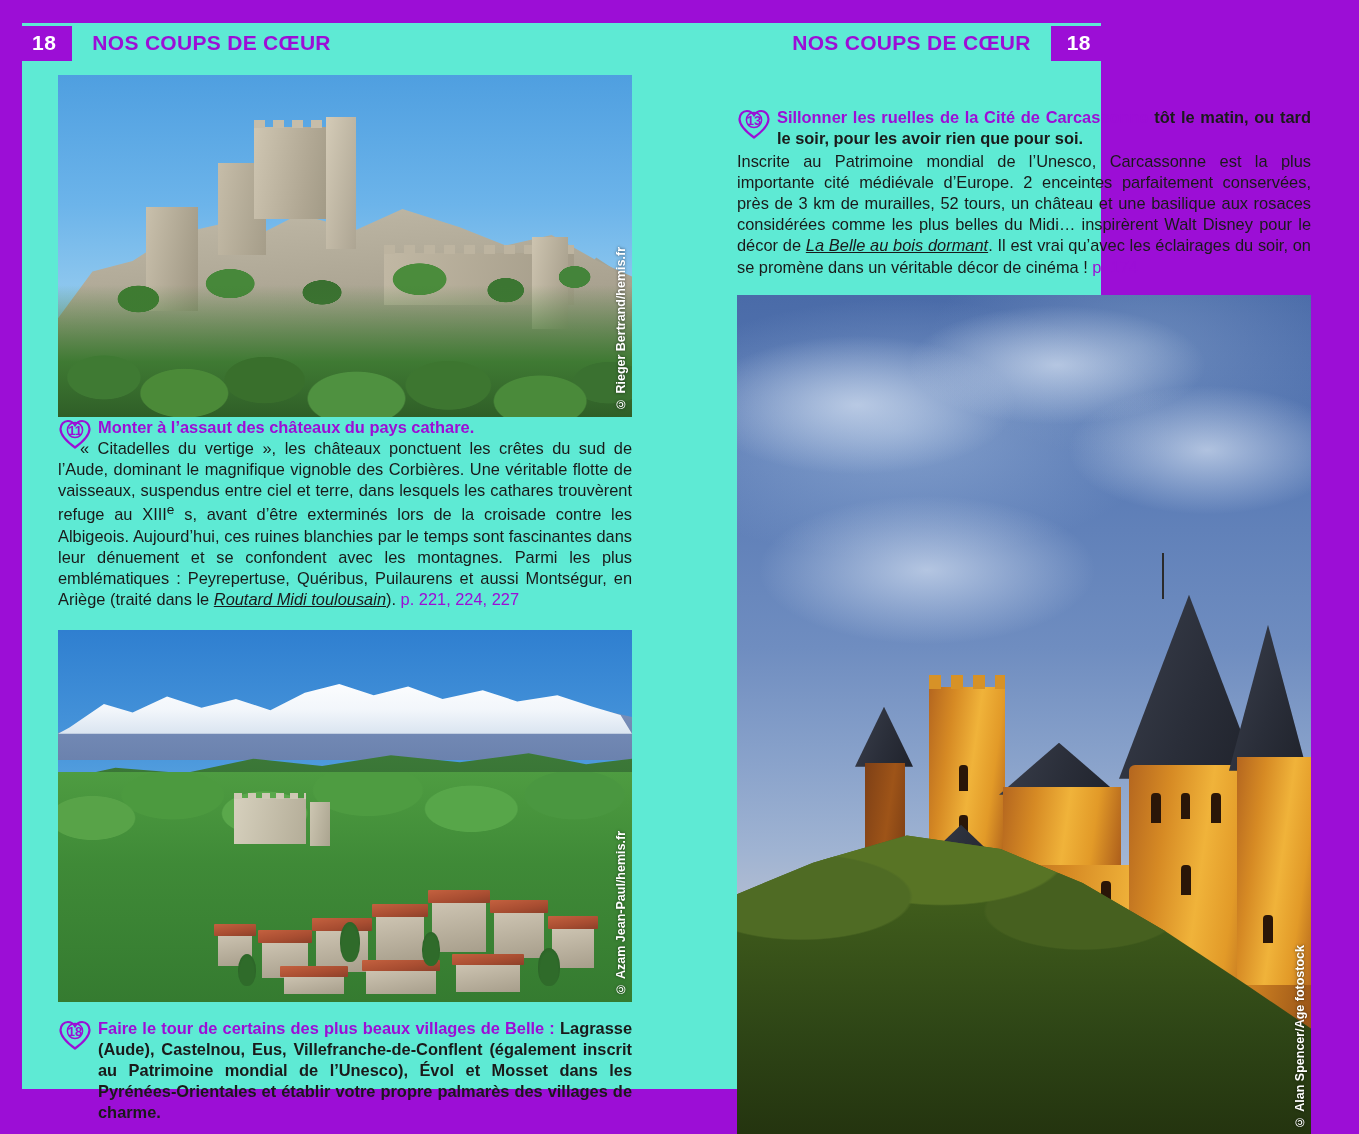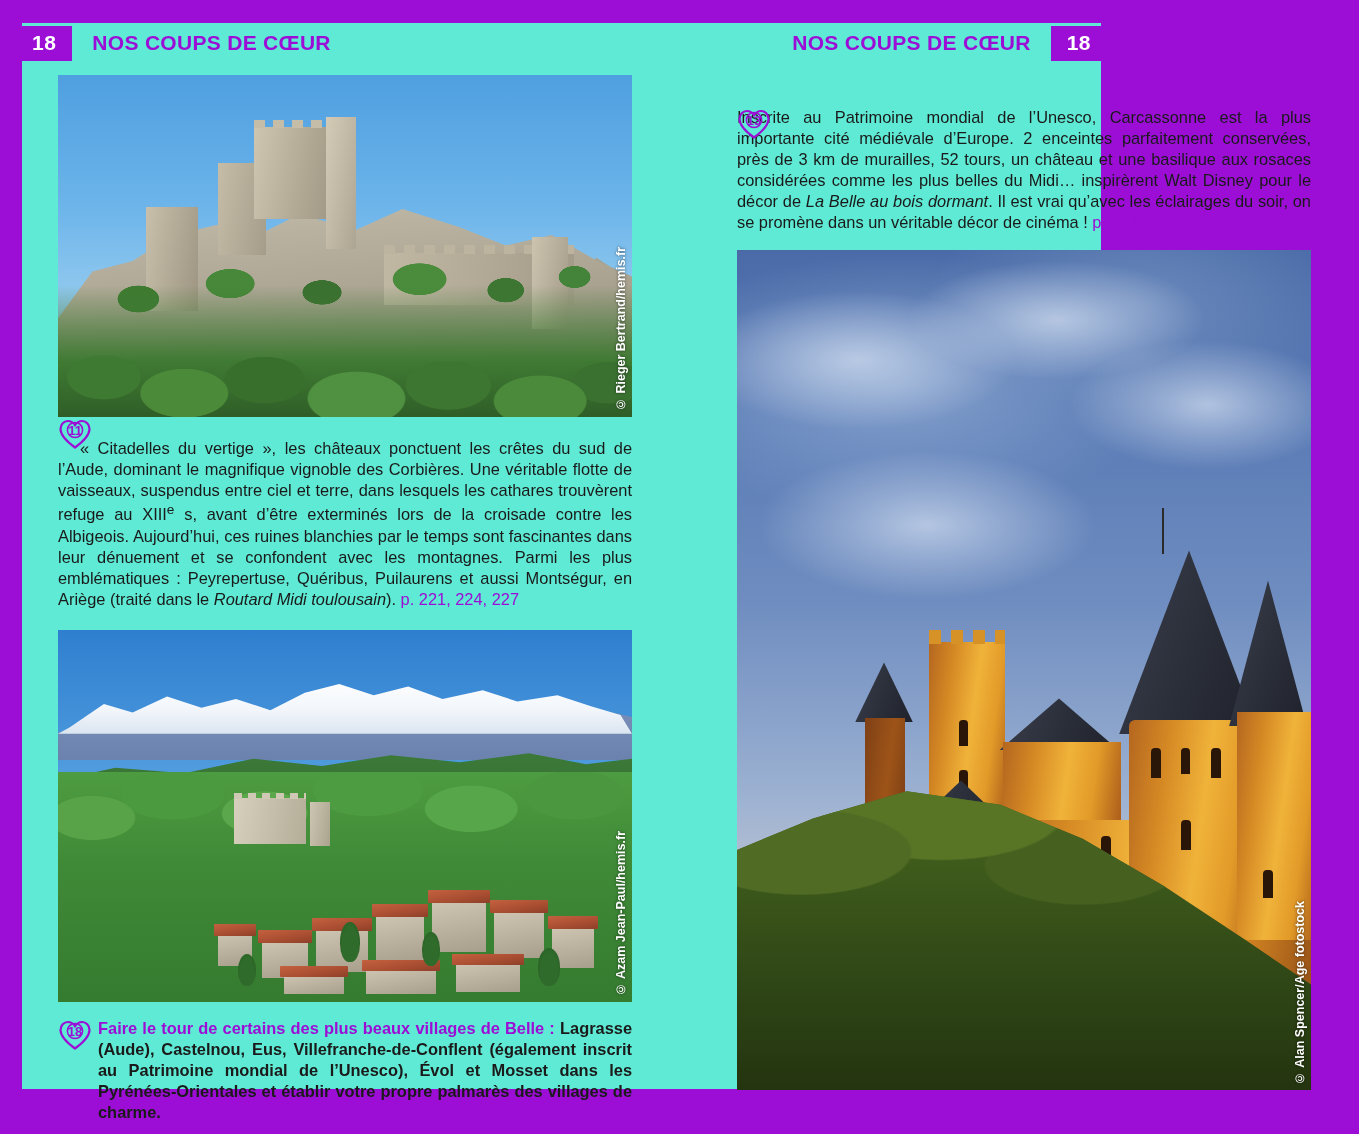--- a/index.html
+++ b/index.html
@@ -132,21 +132,21 @@
     color: #9c0ed6;
     line-height: 1;
   }
   .entry .body { }
   .entry .lead {
     color: #9c0ed6;
     font-weight: bold;
   }
   .entry .lead-indent { padding-left: 40px; display: inline-block; }
   .entry b { font-weight: bold; }
-  .entry i { font-style: italic; }
+  .entry i { font-style: italic; text-decoration: underline; }
   .pref {
     color: #9c0ed6;
     font-weight: normal;
     white-space: nowrap;
   }
 
   .entry.bold-body { font-weight: bold; }
 
   
   .ph1 { width: 574px; height: 342px; }
@@ -383,21 +383,21 @@
       <div class="entry" style="margin-top:0;">
         <span class="heart">
           <svg viewBox="0 0 34 32" aria-hidden="true">
             <path d="M17 29.5 C 6 21.5, 2.5 16, 2.5 11 C 2.5 6.3, 6 3, 9.8 3 C 12.6 3, 15.4 4.6, 17 7.2
                      C 18.6 4.6, 21.4 3, 24.2 3 C 28 3, 31.5 6.3, 31.5 11 C 31.5 16, 28 21.5, 17 29.5 Z" fill="none" stroke="#9c0ed6" stroke-width="2.2"></path>
             <circle cx="17" cy="12" r="7.6" fill="none" stroke="#9c0ed6" stroke-width="1.5"></circle>
           </svg>
           <span class="num">11</span>
         </span>
         <div class="body">
-          <br>
+          <span class="lead lead-indent">Monter à l’assaut des châteaux du pays cathare.</span><br>
           <span style="display:inline-block;width:22px;"></span><span>« Citadelles du vertige », les châteaux ponctuent les crêtes du sud de l’Aude, dominant le magnifique vignoble des Corbières. Une véritable flotte de vaisseaux, suspendus entre ciel et terre, dans lesquels les cathares trouvèrent refuge au XIII</span><sup>e</sup><span> s, avant d’être exterminés lors de la croisade contre les Albigeois. Aujourd’hui, ces ruines blanchies par le temps sont fascinantes dans leur dénuement et se confondent avec les montagnes. Parmi les plus emblématiques : Peyrepertuse, Quéribus, Puilaurens et aussi Montségur, en Ariège (traité dans le </span><i>Routard Midi toulousain</i><span>).</span>
           <span class="pref">p. 221, 224, 227</span>
         </div>
       </div>
 
       <div class="figure ph2" style="margin-top:20px;">
         <div class="sky"></div>
         <div class="far-range"></div>
         <div class="snow"></div>
         <div class="hill-far"></div>
@@ -456,20 +456,23 @@
 
       <div class="entry">
         <span class="heart">
           <svg viewBox="0 0 34 32" aria-hidden="true">
             <path d="M17 29.5 C 6 21.5, 2.5 16, 2.5 11 C 2.5 6.3, 6 3, 9.8 3 C 12.6 3, 15.4 4.6, 17 7.2
                      C 18.6 4.6, 21.4 3, 24.2 3 C 28 3, 31.5 6.3, 31.5 11 C 31.5 16, 28 21.5, 17 29.5 Z" fill="none" stroke="#9c0ed6" stroke-width="2.2"></path>
             <circle cx="17" cy="12" r="7.6" fill="none" stroke="#9c0ed6" stroke-width="1.5"></circle>
           </svg>
           <span class="num">13</span>
         </span>
+        <div class="body" style="padding-left:40px;">
+          <span class="lead">Sillonner les ruelles de la Cité de Carcassonne</span><b> tôt le matin, ou tard le soir, pour les avoir rien que pour soi.</b>
+        </div>
         <div style="margin-top:2px;">
           <span>Inscrite au Patrimoine mondial de l’Unesco, Carcassonne est la plus importante cité médiévale d’Europe. 2 enceintes parfaitement conservées, près de 3 km de murailles, 52 tours, un château et une basilique aux rosaces considérées comme les plus belles du Midi… inspirèrent Walt Disney pour le décor de </span><i>La Belle au bois dormant</i><span>. Il est vrai qu’avec les éclairages du soir, on se promène dans un véritable décor de cinéma ! </span><span class="pref">p. 174</span>
         </div>
       </div>
 
       <div class="figure ph3" style="margin-top:17px;">
         <div class="sky"></div>
         <div class="cloud" style="left:-40px; top:40px;  width:320px; height:140px;"></div>
         <div class="cloud" style="left:170px; top:10px;  width:300px; height:120px;"></div>
         <div class="cloud" style="left:330px; top:90px;  width:280px; height:130px;"></div>

